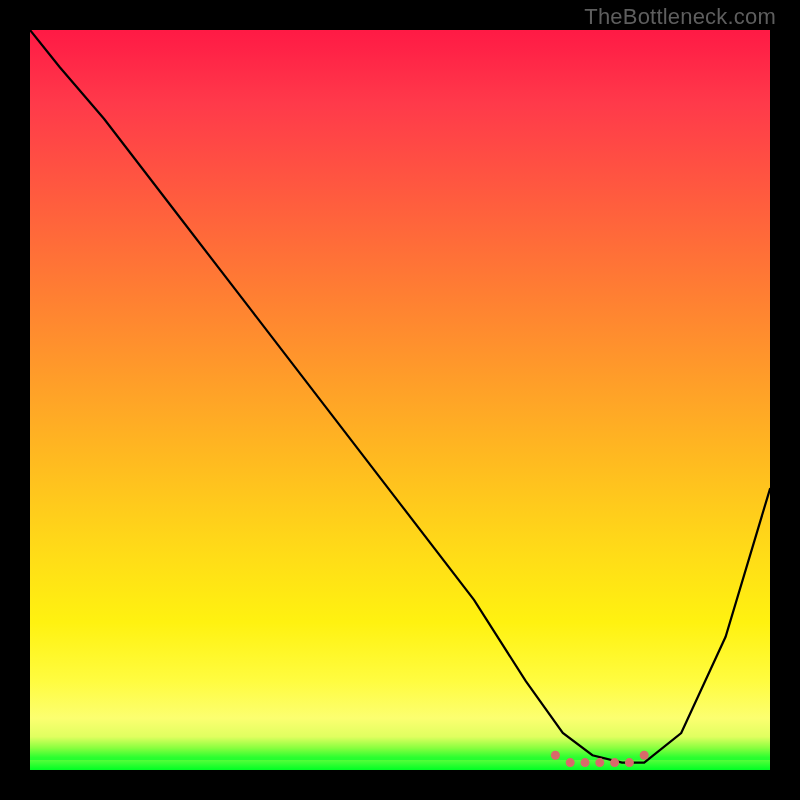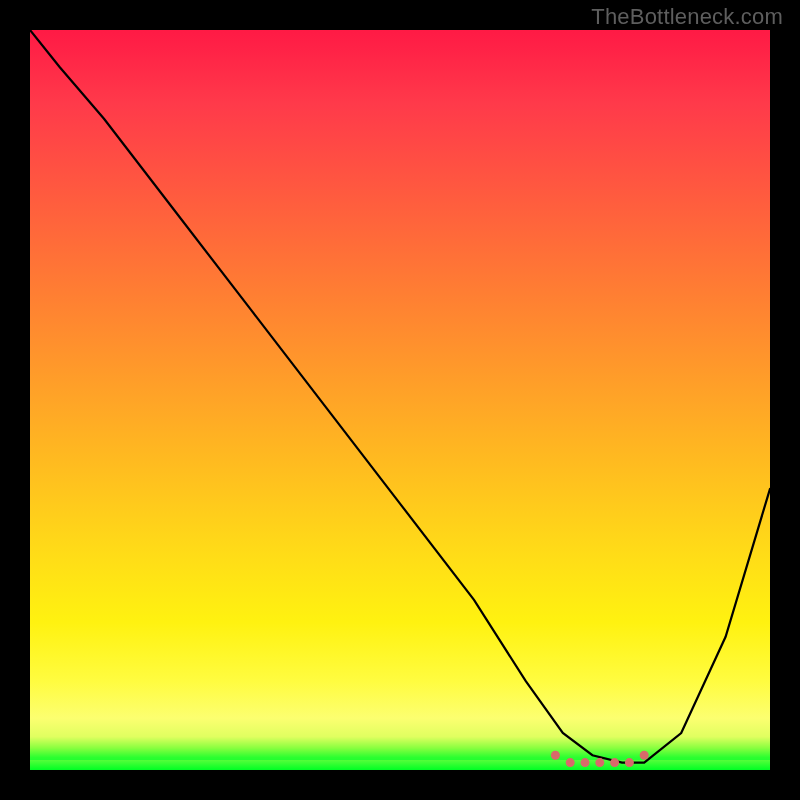--- a/index.html
+++ b/index.html
@@ -13,21 +13,21 @@
   }
   .frame {
     position: relative;
     width: 800px;
     height: 800px;
     background: #000;
   }
   .watermark {
     position: absolute;
     top: 4px;
-    right: 17px;
+    right: 24px;
     color: #5e5e5e;
     font-size: 22px;
     font-weight: 500;
     letter-spacing: 0.2px;
     z-index: 5;
   }
   .plot {
     position: absolute;
     left: 30px;
     top: 30px;

